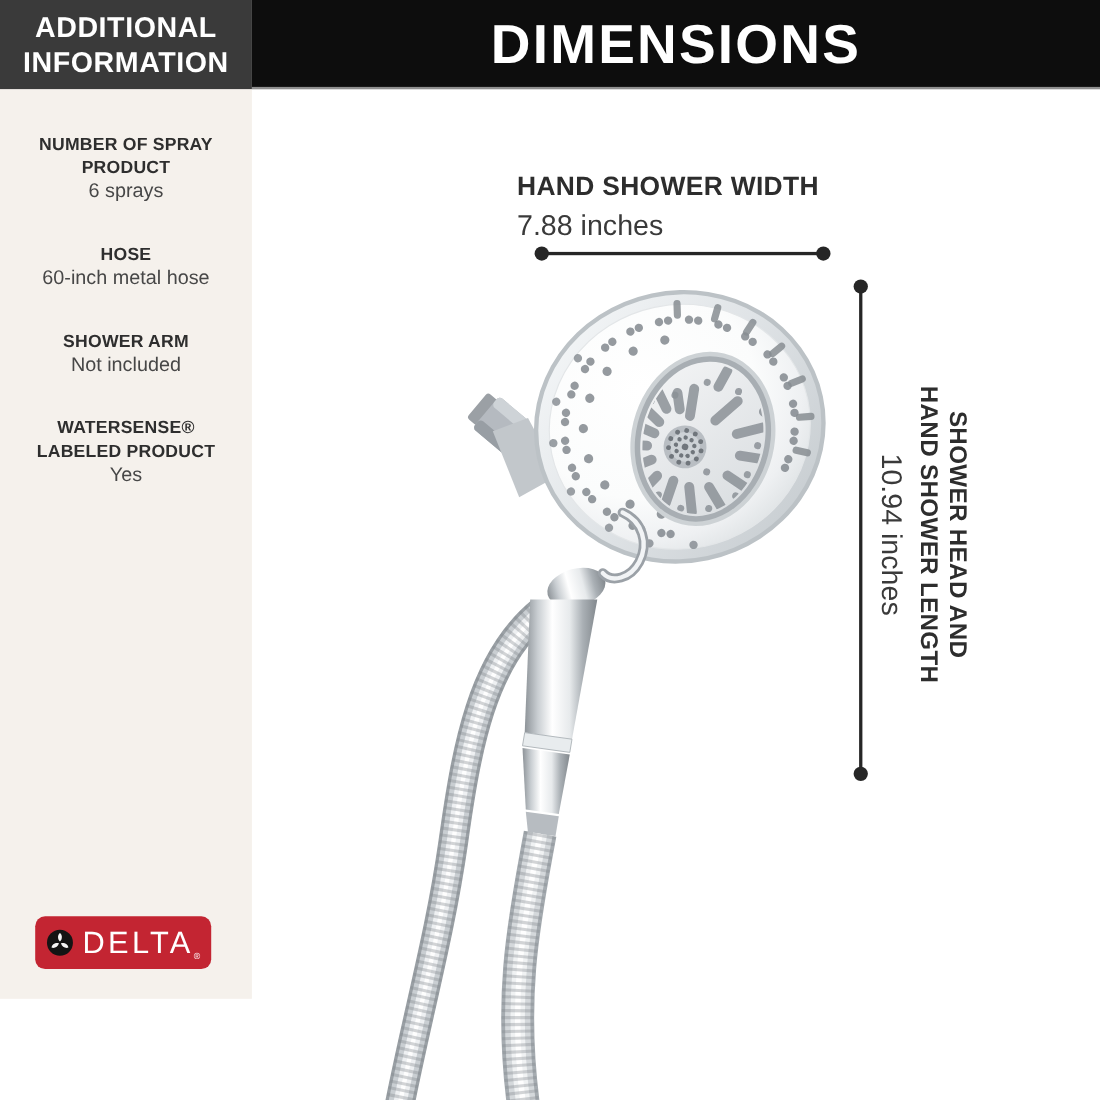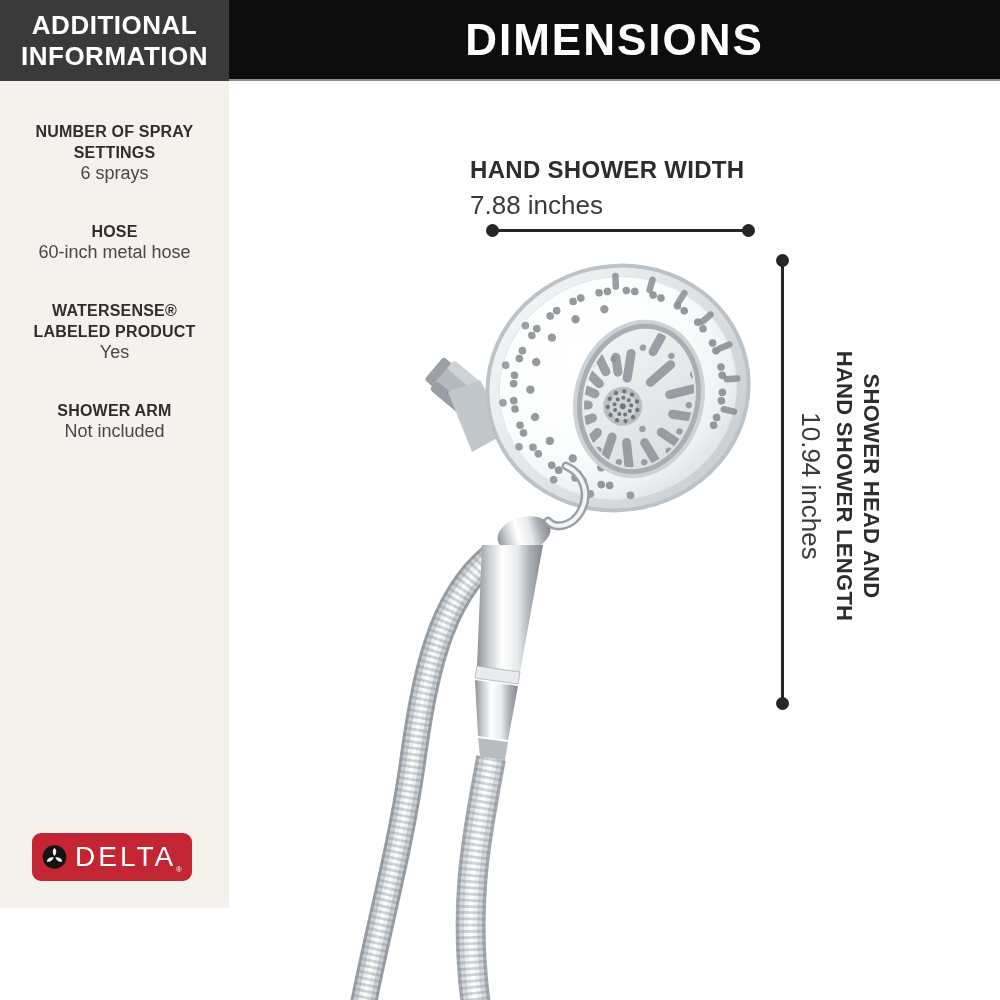--- a/index.html
+++ b/index.html
@@ -27,21 +27,21 @@
     background:var(--red);border-radius:9px;display:flex;align-items:center;
     padding:0 10px;}
   .delta-logo .brand{color:#ffffff;font-size:28px;letter-spacing:3px;margin-left:8px;
     font-weight:400;}
   .delta-logo .reg{color:#fff;font-size:8px;align-self:flex-end;margin-bottom:7px;}
 
   
   .main-header{position:absolute;left:229px;top:0;width:771px;height:81px;
     background:var(--black);border-bottom:2px solid #8f8f8f;
     display:flex;align-items:center;justify-content:center;}
-  .main-title{color:#fff;font-weight:bold;font-size:44px;letter-spacing:2px;}
+  .main-title{color:#fff;font-weight:bold;font-size:50px;letter-spacing:2px;}
 
   
   .width-annotation{position:absolute;left:470px;top:156px;width:300px;}
   .dim-label{font-weight:bold;font-size:24px;color:#2d2d2d;letter-spacing:.3px;}
   .dim-value{font-size:26px;color:#3a3a3a;margin-top:6px;}
 
   
   .hline{position:absolute;left:492px;top:229px;width:256px;height:3px;background:var(--line);}
   .vline{position:absolute;left:781px;top:260px;width:3px;height:443px;background:var(--line);}
   .dot{position:absolute;width:13px;height:13px;border-radius:50%;background:var(--line);}
@@ -324,34 +324,34 @@
       <path d="M 491,758 C 478,830 462,900 476,1006" fill="none" stroke="#82888d" stroke-width="29" opacity="0.35" stroke-dasharray="2.8 3.4"></path>
     </g>
   </svg>
 
   <div class="sidebar">
     <div class="sidebar-header">
       <div>ADDITIONAL INFORMATION</div>
     </div>
     <div class="spec-list">
       <div class="spec-item">
-        <div class="spec-label">NUMBER OF SPRAY SETTINGS</div>
+        <div class="spec-label">NUMBER OF SPRAY PRODUCT</div>
         <div class="spec-value">6 sprays</div>
       </div>
       <div class="spec-item">
         <div class="spec-label">HOSE</div>
         <div class="spec-value">60-inch metal hose</div>
       </div>
       <div class="spec-item">
+        <div class="spec-label">SHOWER ARM</div>
+        <div class="spec-value">Not included</div>
+      </div>
+      <div class="spec-item">
         <div class="spec-label">WATERSENSE® LABELED PRODUCT</div>
         <div class="spec-value">Yes</div>
-      </div>
-      <div class="spec-item">
-        <div class="spec-label">SHOWER ARM</div>
-        <div class="spec-value">Not included</div>
       </div>
     </div>
 
     <div class="delta-logo">
       <svg width="36" height="36" viewBox="0 0 36 36">
         <circle cx="18" cy="18" r="17" fill="#141414"></circle>
         <g fill="#f5f5f5">
           <path d="M18 16.5 C14.5 13 14.8 7.5 18 5.2 C21.2 7.5 21.5 13 18 16.5 Z"></path>
           <path d="M18 16.5 C14.5 13 14.8 7.5 18 5.2 C21.2 7.5 21.5 13 18 16.5 Z" transform="rotate(120 18 18)"></path>
           <path d="M18 16.5 C14.5 13 14.8 7.5 18 5.2 C21.2 7.5 21.5 13 18 16.5 Z" transform="rotate(240 18 18)"></path>

